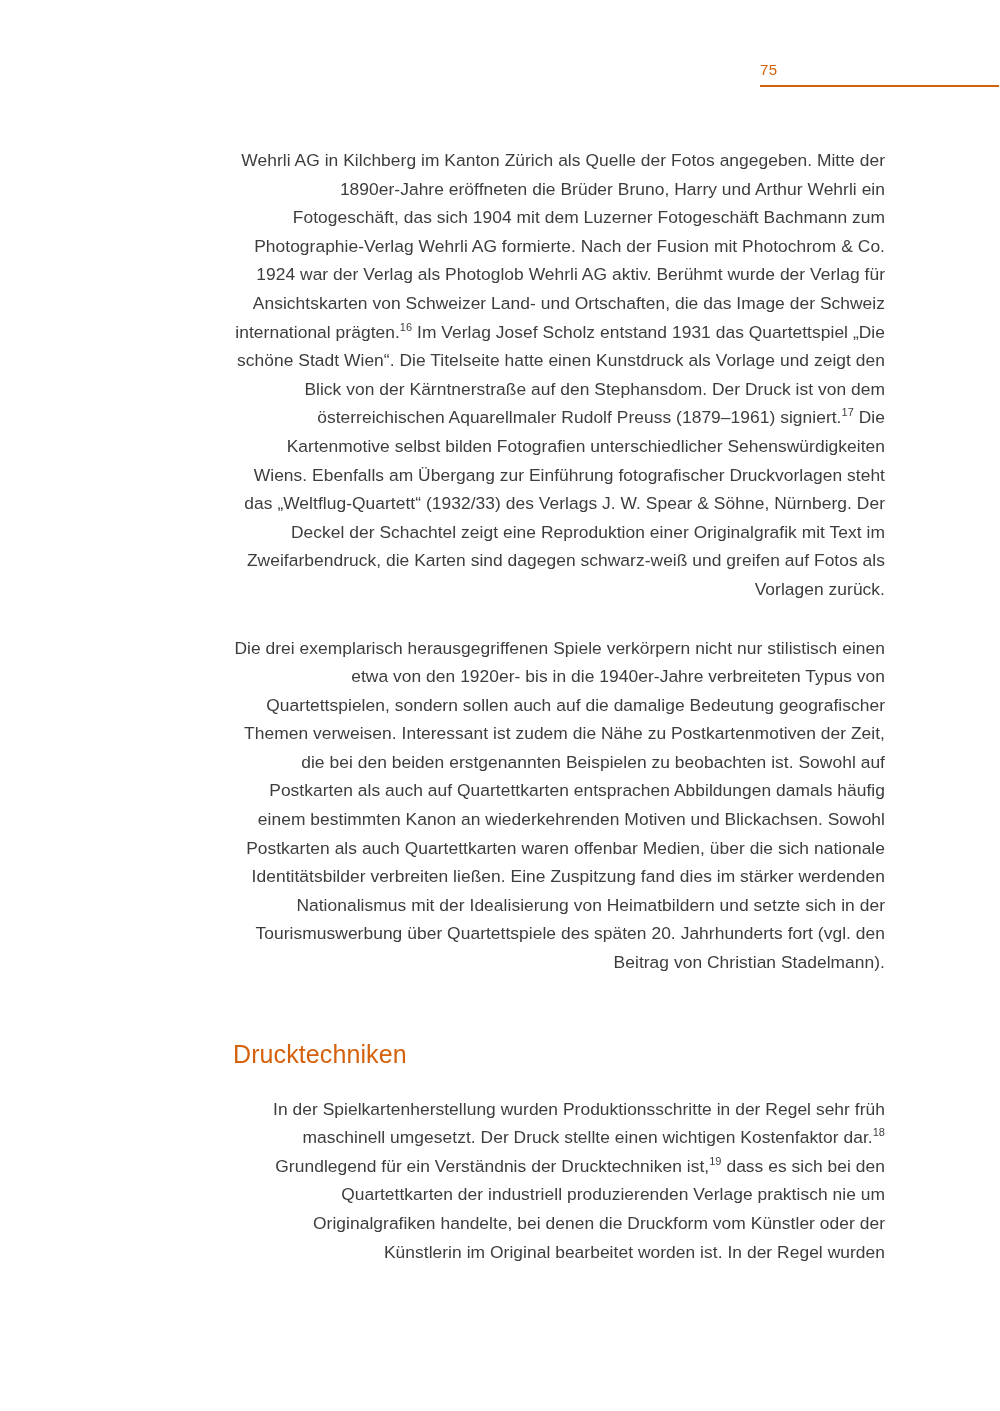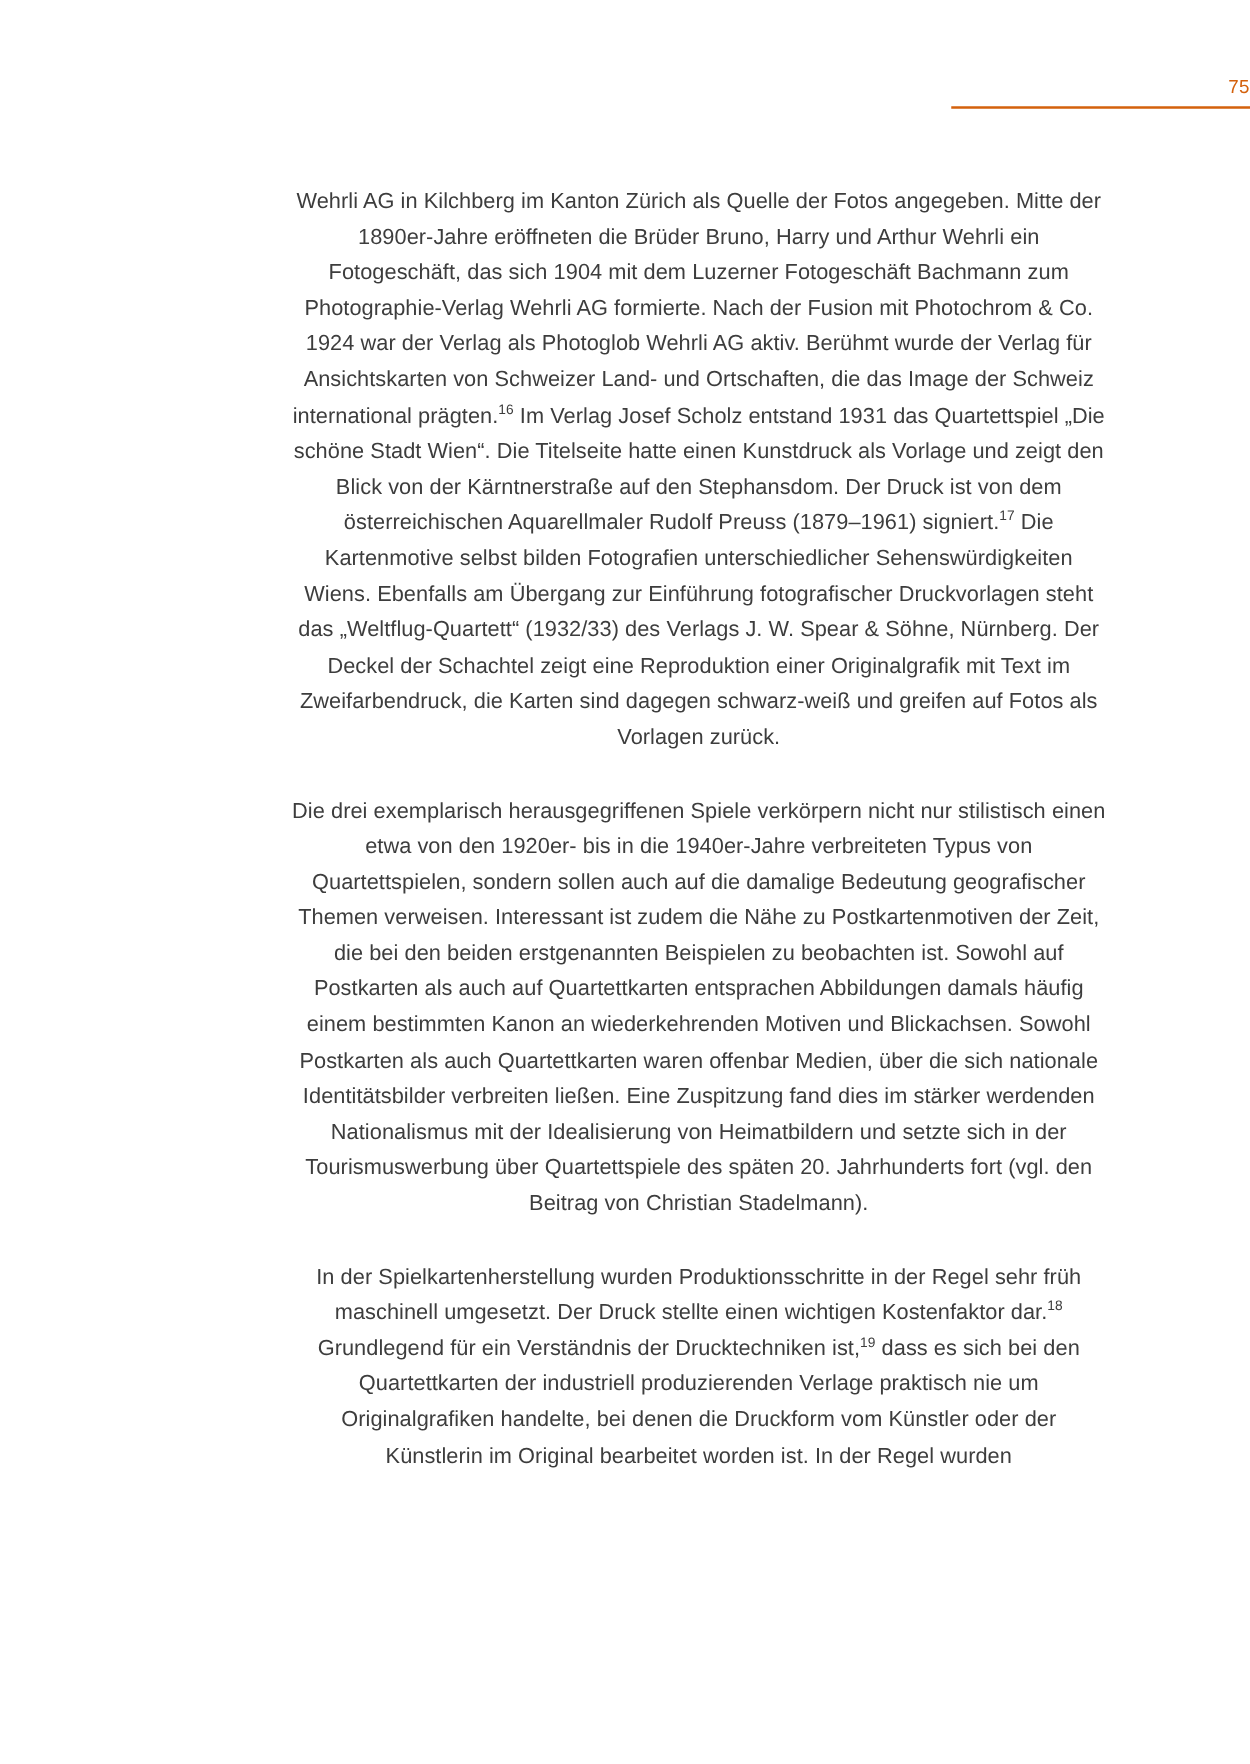--- a/index.html
+++ b/index.html
@@ -22,22 +22,22 @@
     height: 1411px;
     box-sizing: border-box;
   }
 
   
   .folio {
     position: absolute;
     top: 62px;
     right: 0;
     width: 240px;
-    text-align: right;
-    padding-right: 0;
+    text-align: left;
+    padding-right: 14px;
     box-sizing: border-box;
   }
   .folio-number {
     font-size: 15px;
     color: #d4610c;
     letter-spacing: 0.4px;
     line-height: 1;
     padding-bottom: 8px;
   }
   .folio-rule {
@@ -54,21 +54,21 @@
     top: 146px;
     width: 652px;
   }
 
   p.body {
     margin: 0 0 30px 0;
     font-size: 17.4px;
     line-height: 28.6px;
     color: #3d3d3d;
     letter-spacing: 0.05px;
-    text-align: center;
+    text-align: right;
     font-weight: 400;
   }
   p.body:last-child { margin-bottom: 0; margin-top: 11px; }
 
   sup {
     font-size: 11px;
     vertical-align: super;
     line-height: 0;
   }
 
@@ -90,18 +90,19 @@
     <div class="folio-number">75</div>
     <div class="folio-rule"></div>
   </div>
 
   <div class="column">
 
     <p class="body">Wehrli AG in Kilchberg im Kanton Zürich als Quelle der Fotos angegeben. Mitte der 1890er-Jahre eröffneten die Brüder Bruno, Harry und Arthur Wehrli ein Fotogeschäft, das sich 1904 mit dem Luzerner Fotogeschäft Bachmann zum Photographie-Verlag Wehrli AG formierte. Nach der Fusion mit Photochrom &amp; Co. 1924 war der Verlag als Photoglob Wehrli AG aktiv. Berühmt wurde der Verlag für Ansichtskarten von Schweizer Land- und Ortschaften, die das Image der Schweiz international prägten.<sup>16</sup> Im Verlag Josef Scholz entstand 1931 das Quartettspiel „Die schöne Stadt Wien“. Die Titelseite hatte einen Kunstdruck als Vorlage und zeigt den Blick von der Kärntnerstraße auf den Stephansdom. Der Druck ist von dem österreichischen Aquarellmaler Rudolf Preuss (1879–1961) signiert.<sup>17</sup> Die Kartenmotive selbst bilden Fotografien unterschiedlicher Sehenswürdigkeiten Wiens. Ebenfalls am Übergang zur Einführung fotografischer Druckvorlagen steht das „Weltflug-Quartett“ (1932/33) des Verlags J. W. Spear &amp; Söhne, Nürnberg. Der Deckel der Schachtel zeigt eine Reproduktion einer Originalgrafik mit Text im Zweifarbendruck, die Karten sind dagegen schwarz-weiß und greifen auf Fotos als Vorlagen zurück.</p>
 
     <p class="body">Die drei exemplarisch herausgegriffenen Spiele verkörpern nicht nur stilistisch einen etwa von den 1920er- bis in die 1940er-Jahre verbreiteten Typus von Quartettspielen, sondern sollen auch auf die damalige Bedeutung geografischer Themen verweisen. Interessant ist zudem die Nähe zu Postkartenmotiven der Zeit, die bei den beiden erstgenannten Beispielen zu beobachten ist. Sowohl auf Postkarten als auch auf Quartettkarten entsprachen Abbildungen damals häufig einem bestimmten Kanon an wiederkehrenden Motiven und Blickachsen. Sowohl Postkarten als auch Quartettkarten waren offenbar Medien, über die sich nationale Identitätsbilder verbreiten ließen. Eine Zuspitzung fand dies im stärker werdenden Nationalismus mit der Idealisierung von Heimatbildern und setzte sich in der Tourismuswerbung über Quartettspiele des späten 20. Jahrhunderts fort (vgl. den Beitrag von Christian Stadelmann).</p>
 
+    <h2 class="section-heading">Drucktechniken</h2>
 
     <p class="body">In der Spielkartenherstellung wurden Produktionsschritte in der Regel sehr früh maschinell umgesetzt. Der Druck stellte einen wichtigen Kostenfaktor dar.<sup>18</sup> Grundlegend für ein Verständnis der Drucktechniken ist,<sup>19</sup> dass es sich bei den Quartettkarten der industriell produzierenden Verlage praktisch nie um Originalgrafiken handelte, bei denen die Druckform vom Künstler oder der Künstlerin im Original bearbeitet worden ist. In der Regel wurden</p>
 
   </div>
 
 </div>
 
 </body></html>

